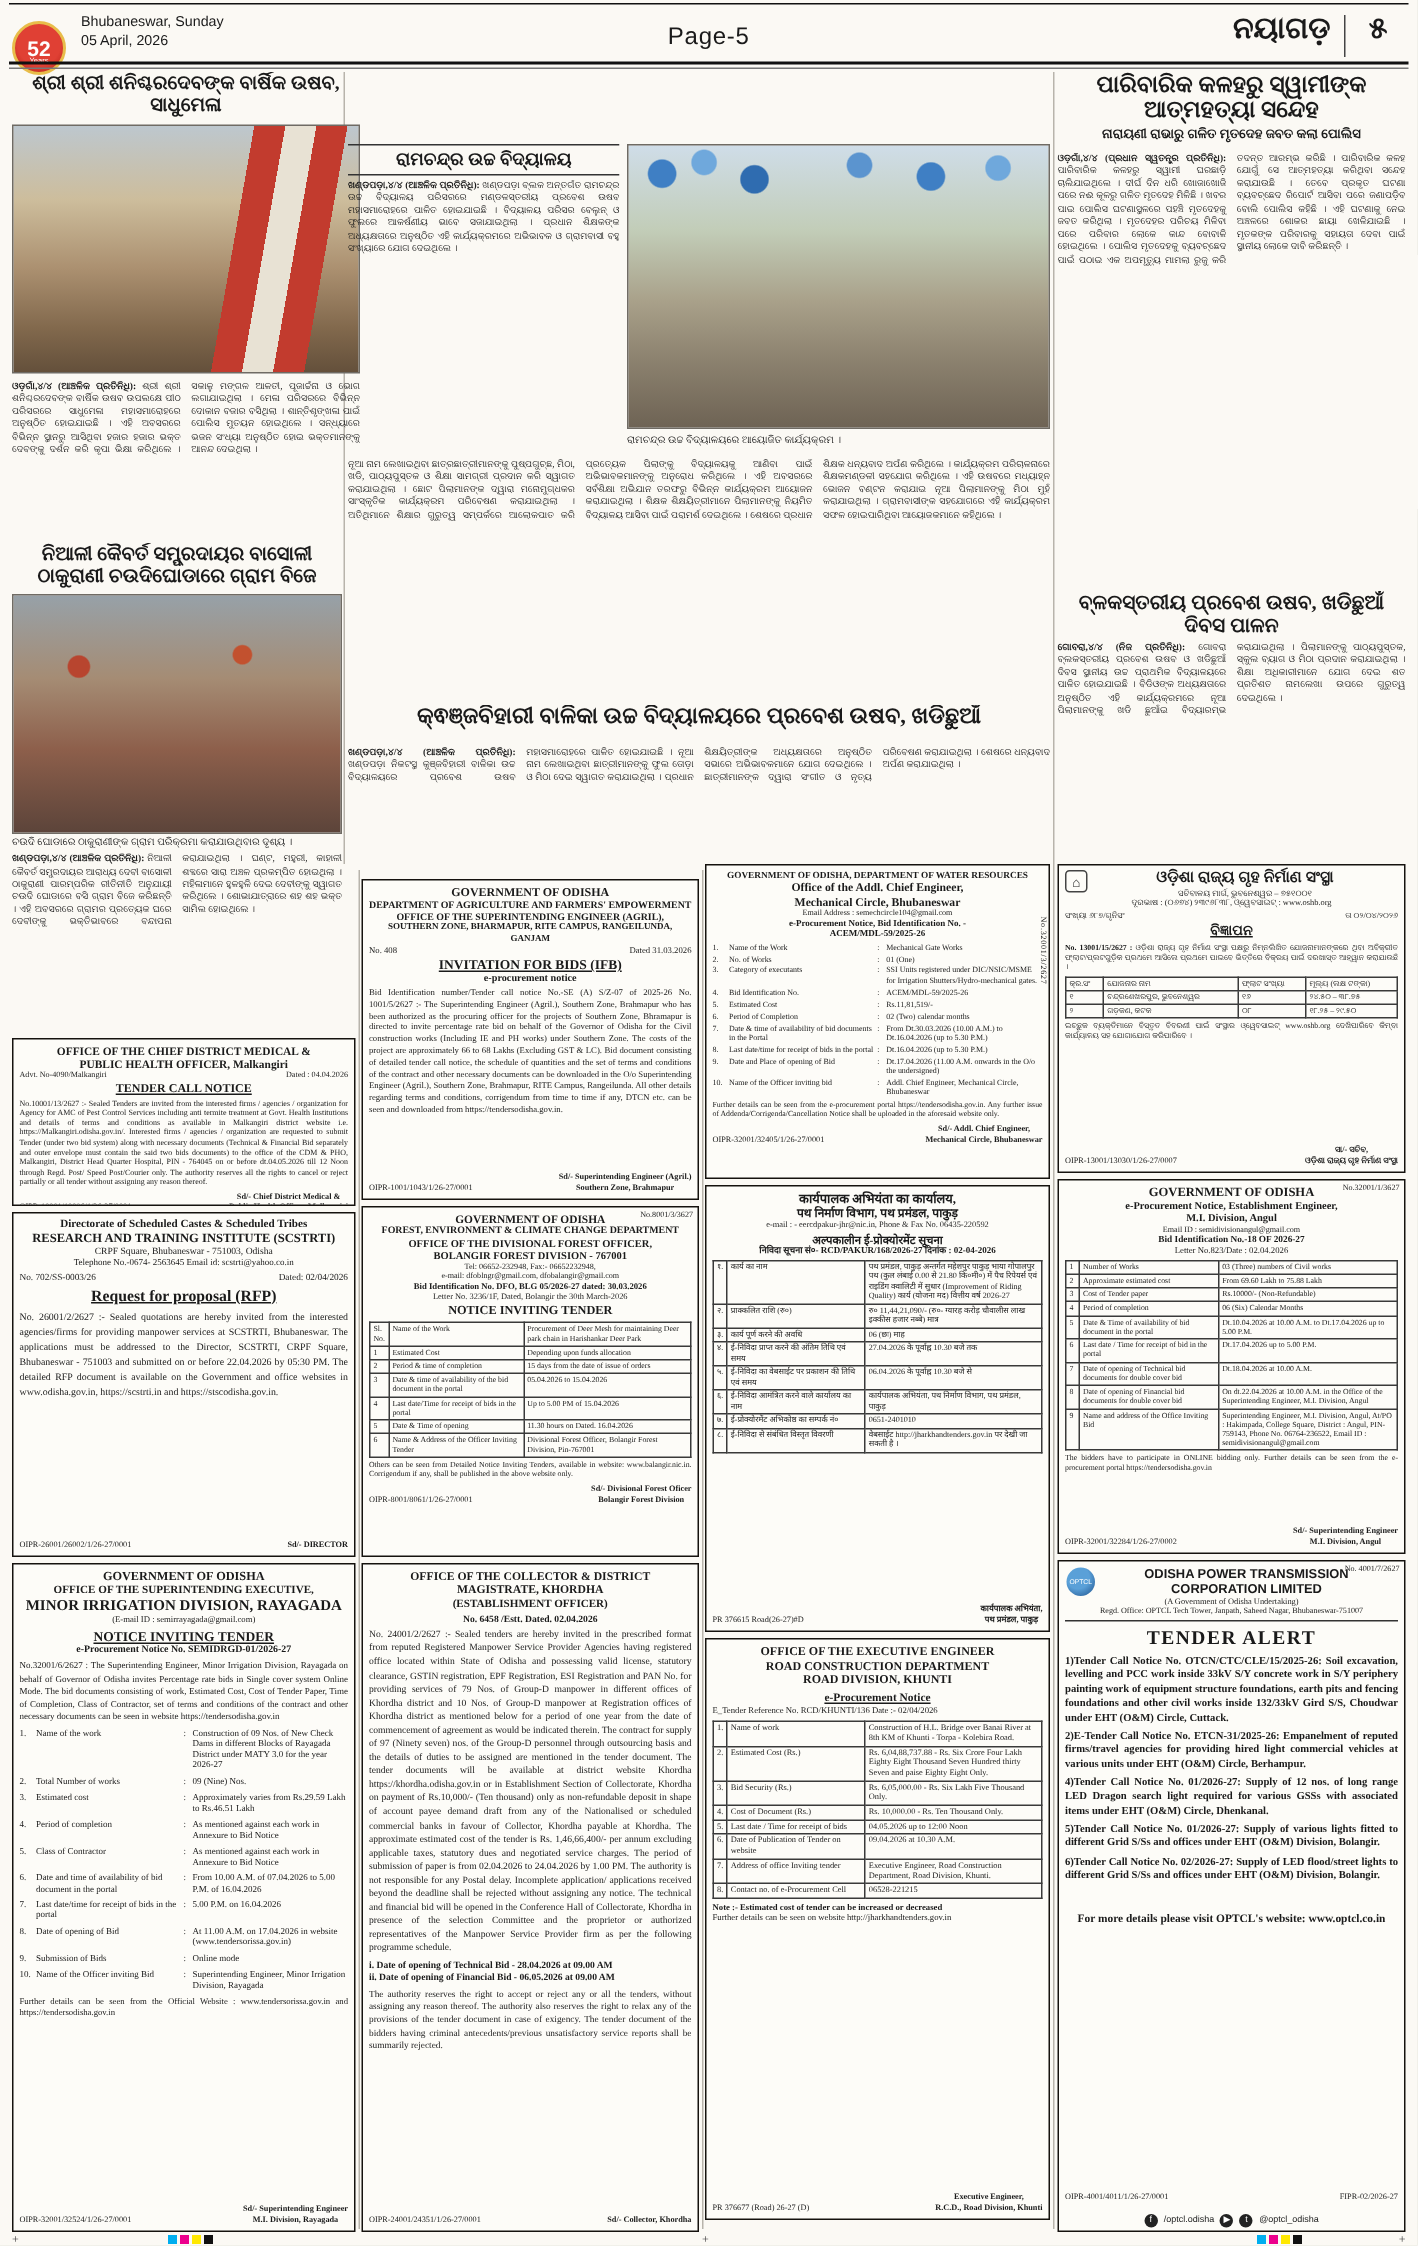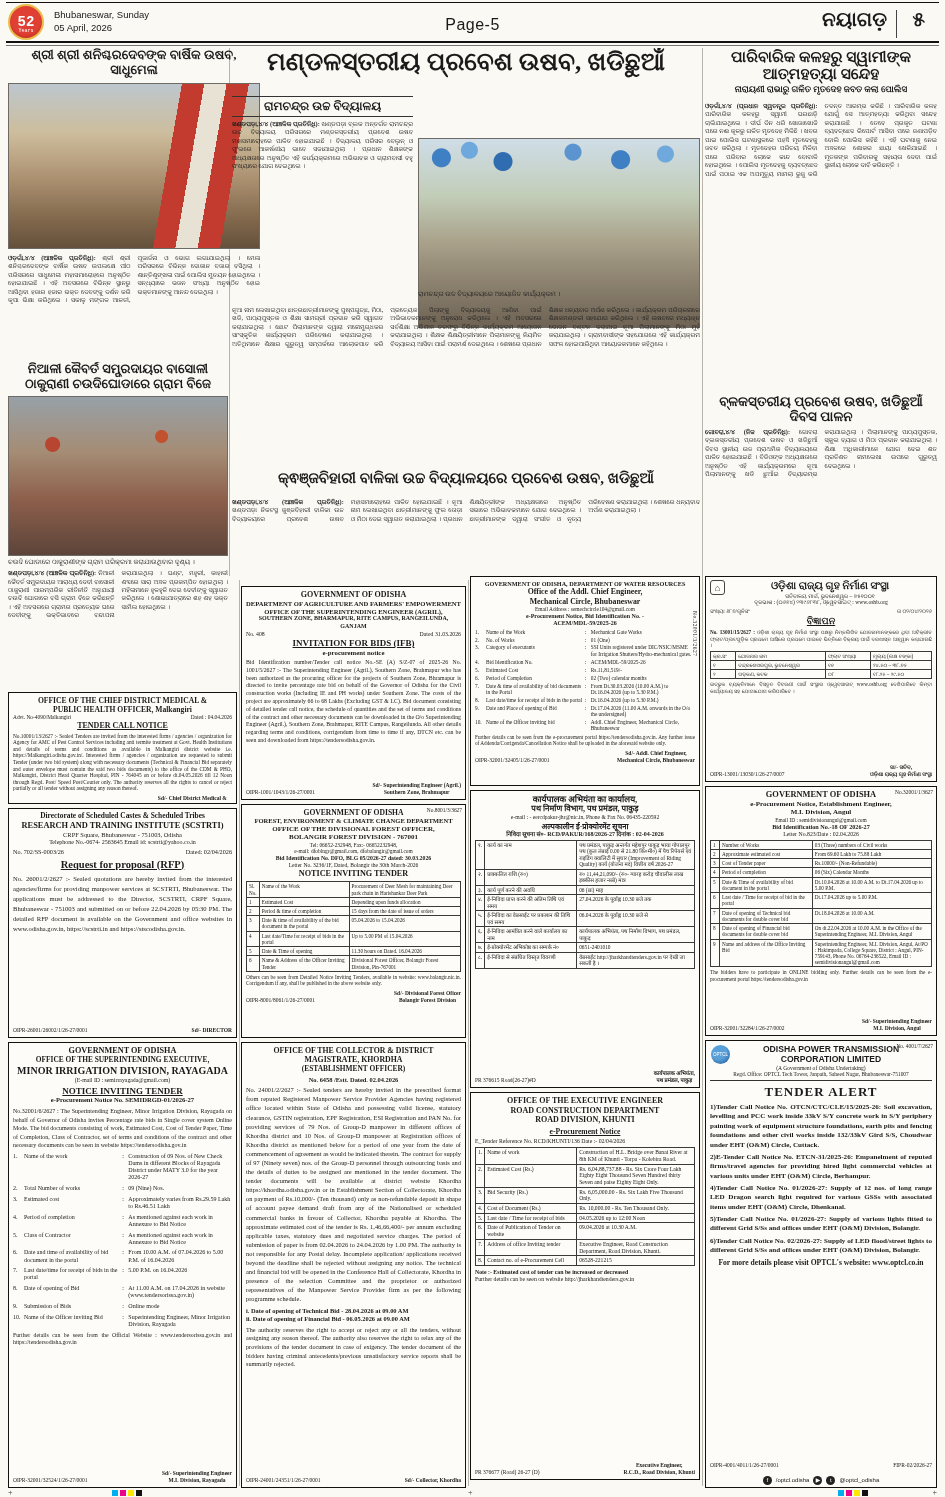--- a/index.html
+++ b/index.html
@@ -34,23 +34,23 @@
   .foot-abs{position:absolute;bottom:3px;left:4px;right:4px;display:flex;justify-content:space-between;align-items:flex-end;font-size:5.5px;gap:4px}
   .note-sm{font-size:5.2px;line-height:1.25;text-align:justify;margin-top:2px}
   .vsep{position:absolute;width:1px;background:#b8b4ab}
   .vlab{position:absolute;right:1px;top:34px;writing-mode:vertical-rl;font-size:5.4px;letter-spacing:.5px;color:#222}
   .corner-no{position:absolute;right:3px;top:2px;font-size:5.4px}
   
   #masthead{position:absolute;left:6px;top:4px;width:933px;height:37px}
   #mh-topline{position:absolute;left:6px;top:2px;width:933px;height:1px;background:#111}
   #mh-botline1{position:absolute;left:6px;top:41px;width:933px;height:2px;background:#111}
   #mh-botline2{position:absolute;left:6px;top:45px;width:933px;height:1px;background:#777}
-  #badge{position:absolute;left:2px;top:0;width:36px;height:36px;border-radius:50%;
+  #badge{position:absolute;left:2px;top:10px;width:36px;height:36px;border-radius:50%;
     background:radial-gradient(circle at 50% 42%,#e04034 0 58%,#b01d14 100%);
-    border:2px solid #e8bd4a;color:#fff;text-align:center;font-family:Liberation Mono, monospace}
+    border:2px solid #e8bd4a;color:#fff;text-align:center;font-family:Liberation Sans, sans-serif}
   #badge .num{font-size:14px;font-weight:bold;line-height:1;margin-top:9px}
   #badge .lbl{font-size:5px;line-height:1.1}
   .mh-city{position:absolute;left:48px;top:5px;font-size:9.5px;line-height:1.35}
   .mh-page{position:absolute;left:0;right:0;top:12px;text-align:center;font-size:16px;letter-spacing:.5px}
   .mh-ed{position:absolute;right:52px;top:4px;font-size:20px;font-weight:bold}
   .mh-edsep{position:absolute;right:42px;top:6px;width:1px;height:28px;background:#444}
   .mh-pn{position:absolute;right:14px;top:4px;font-size:20px;font-weight:bold}
   
   .ph-school{background:
     radial-gradient(circle at 8% 10%,#3f7fc4 0 9px,transparent 10px),
@@ -99,39 +99,38 @@
     <div class="mh-pn">୫</div>
   </header>
   <div id="mh-botline1"></div>
   <div id="mh-botline2"></div>
 
   <div class="vsep" style="left:229px;top:48px;height:528px"></div>
   <div class="vsep" style="left:702px;top:48px;height:1438px"></div>
   <div class="vsep" style="left:239px;top:580px;height:906px"></div>
   <div class="vsep" style="left:468px;top:580px;height:906px"></div>
 
-  <section class="abs" style="left:8px;top:48px;width:252px;height:312px">
+  <section class="abs" style="left:8px;top:48px;width:232px;height:312px">
     <h2 class="hl ctr" style="font-size:13px;height:32px">ଶ୍ରୀ ଶ୍ରୀ ଶନିଶ୍ଚରଦେବଙ୍କ ବାର୍ଷିକ ଉଷବ, ସାଧୁମେଳା</h2>
     <div class="photo ph-fair" style="height:166px;margin-top:3px"></div>
     <div class="cols2 body-txt" style="height:104px;margin-top:5px">
       <p><b>ଓଡ଼ଗାଁ,୪/୪ (ଆଞ୍ଚଳିକ ପ୍ରତିନିଧି):</b> <span>ଶ୍ରୀ ଶ୍ରୀ ଶନିଶ୍ଚରଦେବଙ୍କ ବାର୍ଷିକ ଉଷବ ଉପଲକ୍ଷେ ପୀଠ ପରିସରରେ ସାଧୁମେଳା ମହାସମାରୋହରେ ଅନୁଷ୍ଠିତ ହୋଇଯାଇଛି । ଏହି ଅବସରରେ ବିଭିନ୍ନ ସ୍ଥାନରୁ ଆସିଥିବା ହଜାର ହଜାର ଭକ୍ତ ଦେବଙ୍କୁ ଦର୍ଶନ କରି କୃପା ଭିକ୍ଷା କରିଥିଲେ । ସକାଳୁ ମଙ୍ଗଳ ଆଳତୀ, ପୂଜାର୍ଚ୍ଚନା ଓ ଭୋଗ ଲଗାଯାଇଥିଲା । ମେଳା ପରିସରରେ ବିଭିନ୍ନ ଦୋକାନ ବଜାର ବସିଥିଲା । ଶାନ୍ତିଶୃଙ୍ଖଳା ପାଇଁ ପୋଲିସ ମୁତୟନ ହୋଇଥିଲେ । ସନ୍ଧ୍ୟାରେ ଭଜନ ସଂଧ୍ୟା ଅନୁଷ୍ଠିତ ହୋଇ ଭକ୍ତମାନଙ୍କୁ ଆନନ୍ଦ ଦେଇଥିଲା ।</span></p>
     </div>
   </section>
 
   <section class="abs" style="left:8px;top:362px;width:220px;height:326px">
     <h2 class="hl ctr" style="font-size:13px;height:32px">ନିଆଳୀ କୈବର୍ତ ସମ୍ପ୍ରଦାୟର ବାସୋଳୀ ଠାକୁରାଣୀ ଚଉଦିଘୋଡାରେ ଗ୍ରାମ ବିଜେ</h2>
     <div class="photo ph-proc" style="height:160px;margin-top:2px"></div>
     <div class="caption">ଚଉଦି ଘୋଡାରେ ଠାକୁରାଣୀଙ୍କ ଗ୍ରାମ ପରିକ୍ରମା କରାଯାଉଥିବାର ଦୃଶ୍ୟ ।</div>
     <div class="cols2 body-txt" style="height:112px;margin-top:3px">
       <p><b>ଖଣ୍ଡପଡ଼ା,୪/୪ (ଆଞ୍ଚଳିକ ପ୍ରତିନିଧି):</b> <span>ନିଆଳୀ କୈବର୍ତ ସମ୍ପ୍ରଦାୟର ଆରାଧ୍ୟ ଦେବୀ ବାସୋଳୀ ଠାକୁରାଣୀ ପାରମ୍ପରିକ ରୀତିନୀତି ଅନୁଯାୟୀ ଚଉଦି ଘୋଡାରେ ବସି ଗ୍ରାମ ବିଜେ କରିଛନ୍ତି । ଏହି ଅବସରରେ ଗ୍ରାମର ପ୍ରତ୍ୟେକ ଘରେ ଦେବୀଙ୍କୁ ଭକ୍ତିଭାବରେ ବନ୍ଦାପନା କରାଯାଇଥିଲା । ଘଣ୍ଟ, ମହୁରୀ, କାହାଳୀ ଶବ୍ଦରେ ସାରା ଅଞ୍ଚଳ ପ୍ରକମ୍ପିତ ହୋଇଥିଲା । ମହିଳାମାନେ ହୁଳହୁଳି ଦେଇ ଦେବୀଙ୍କୁ ସ୍ୱାଗତ କରିଥିଲେ । ଶୋଭାଯାତ୍ରାରେ ଶହ ଶହ ଭକ୍ତ ସାମିଲ ହୋଇଥିଲେ ।</span></p>
     </div>
   </section>
 
   <section class="abs" style="left:232px;top:48px;width:468px;height:528px">
-    <h1 class="hl ctr" style="font-size:25px;height:42px">ମଣ୍ଡଳସ୍ତରୀୟ ପ୍ରବେଶ ଉଷବ, ଖଡିଛୁଆଁ</h1>
     <div class="abs" style="left:0;top:48px;width:181px;height:192px;overflow:hidden">
       <div class="kicker" style="font-size:12px">ରାମଚନ୍ଦ୍ର ଉଚ୍ଚ ବିଦ୍ୟାଳୟ</div>
       <p class="body-txt" style="margin-top:3px"><b>ଖଣ୍ଡପଡ଼ା,୪/୪ (ଆଞ୍ଚଳିକ ପ୍ରତିନିଧି):</b> <span>ଖଣ୍ଡପଡ଼ା ବ୍ଲକ ଅନ୍ତର୍ଗତ ରାମଚନ୍ଦ୍ର ଉଚ୍ଚ ବିଦ୍ୟାଳୟ ପରିସରରେ ମଣ୍ଡଳସ୍ତରୀୟ ପ୍ରବେଶ ଉଷବ ମହାସମାରୋହରେ ପାଳିତ ହୋଇଯାଇଛି । ବିଦ୍ୟାଳୟ ପରିସର ବେଲୁନ୍ ଓ ଫୁଲରେ ଆକର୍ଷଣୀୟ ଭାବେ ସଜାଯାଇଥିଲା । ପ୍ରଧାନ ଶିକ୍ଷକଙ୍କ ଅଧ୍ୟକ୍ଷତାରେ ଅନୁଷ୍ଠିତ ଏହି କାର୍ଯ୍ୟକ୍ରମରେ ଅଭିଭାବକ ଓ ଗ୍ରାମବାସୀ ବହୁ ସଂଖ୍ୟାରେ ଯୋଗ ଦେଇଥିଲେ ।</span></p>
     </div>
     <div class="photo ph-school abs" style="left:186px;top:48px;width:282px;height:190px"></div>
     <div class="caption abs" style="left:186px;top:240px;width:282px;height:13px">ରାମଚନ୍ଦ୍ର ଉଚ୍ଚ ବିଦ୍ୟାଳୟରେ ଆୟୋଜିତ କାର୍ଯ୍ୟକ୍ରମ ।</div>
     <div class="cols3 body-txt abs" style="left:0;top:258px;width:468px;height:158px">
       <p><span>ନୂଆ ନାମ ଲେଖାଇଥିବା ଛାତ୍ରଛାତ୍ରୀମାନଙ୍କୁ ପୁଷ୍ପଗୁଚ୍ଛ, ମିଠା, ଖଡି, ପାଠ୍ୟପୁସ୍ତକ ଓ ଶିକ୍ଷା ସାମଗ୍ରୀ ପ୍ରଦାନ କରି ସ୍ୱାଗତ କରାଯାଇଥିଲା । ଛୋଟ ପିଲାମାନଙ୍କ ଦ୍ୱାରା ମନୋମୁଗ୍ଧକର ସାଂସ୍କୃତିକ କାର୍ଯ୍ୟକ୍ରମ ପରିବେଷଣ କରାଯାଇଥିଲା । ଅତିଥିମାନେ ଶିକ୍ଷାର ଗୁରୁତ୍ୱ ସମ୍ପର୍କରେ ଆଲୋକପାତ କରି ପ୍ରତ୍ୟେକ ପିଲାଙ୍କୁ ବିଦ୍ୟାଳୟକୁ ଆଣିବା ପାଇଁ ଅଭିଭାବକମାନଙ୍କୁ ଅନୁରୋଧ କରିଥିଲେ । ଏହି ଅବସରରେ ସର୍ବଶିକ୍ଷା ଅଭିଯାନ ତରଫରୁ ବିଭିନ୍ନ କାର୍ଯ୍ୟକ୍ରମ ଆୟୋଜନ କରାଯାଇଥିଲା । ଶିକ୍ଷକ ଶିକ୍ଷୟିତ୍ରୀମାନେ ପିଲାମାନଙ୍କୁ ନିୟମିତ ବିଦ୍ୟାଳୟ ଆସିବା ପାଇଁ ପରାମର୍ଶ ଦେଇଥିଲେ । ଶେଷରେ ପ୍ରଧାନ ଶିକ୍ଷକ ଧନ୍ୟବାଦ ଅର୍ପଣ କରିଥିଲେ । କାର୍ଯ୍ୟକ୍ରମ ପରିଚାଳନାରେ ଶିକ୍ଷକମଣ୍ଡଳୀ ସହଯୋଗ କରିଥିଲେ । ଏହି ଉଷବରେ ମଧ୍ୟାହ୍ନ ଭୋଜନ ବଣ୍ଟନ କରାଯାଇ ନୂଆ ପିଲାମାନଙ୍କୁ ମିଠା ମୁହଁ କରାଯାଇଥିଲା । ଗ୍ରାମବାସୀଙ୍କ ସହଯୋଗରେ ଏହି କାର୍ଯ୍ୟକ୍ରମ ସଫଳ ହୋଇପାରିଥିବା ଆୟୋଜକମାନେ କହିଥିଲେ ।</span></p>
     </div>
 
@@ -716,21 +715,21 @@
 
         <p class="ta-item">2)E-Tender Call Notice No. ETCN-31/2025-26: Empanelment of reputed firms/travel agencies for providing hired light commercial vehicles at various units under EHT (O&amp;M) Circle, Berhampur.</p>
 
 
         <p class="ta-item">4)Tender Call Notice No. 01/2026-27: Supply of 12 nos. of long range LED Dragon search light required for various GSSs with associated items under EHT (O&amp;M) Circle, Dhenkanal.</p>
 
         <p class="ta-item">5)Tender Call Notice No. 01/2026-27: Supply of various lights fitted to different Grid S/Ss and offices under EHT (O&amp;M) Division, Bolangir.</p>
 
         <p class="ta-item">6)Tender Call Notice No. 02/2026-27: Supply of LED flood/street lights to different Grid S/Ss and offices under EHT (O&amp;M) Division, Bolangir.</p>
       </div>
-    <div class="b ctr" style="font-size:7.6px;margin-top:3px">
+    <div class="b ctr" style="font-size:7.6px;margin-top:19px">
       <span>For more details please visit OPTCL's website:</span> <span>www.optcl.co.in</span>
     </div>
     <div class="foot-abs" style="bottom:18px">
       <span>OIPR-4001/4011/1/26-27/0001</span>
       <span>FIPR-02/2026-27</span>
     </div>
     <div class="soc abs" style="left:0;right:0;bottom:2px">
       <span class="ic">f</span>
       <span>/optcl.odisha</span>
       <span class="ic">▶</span>

